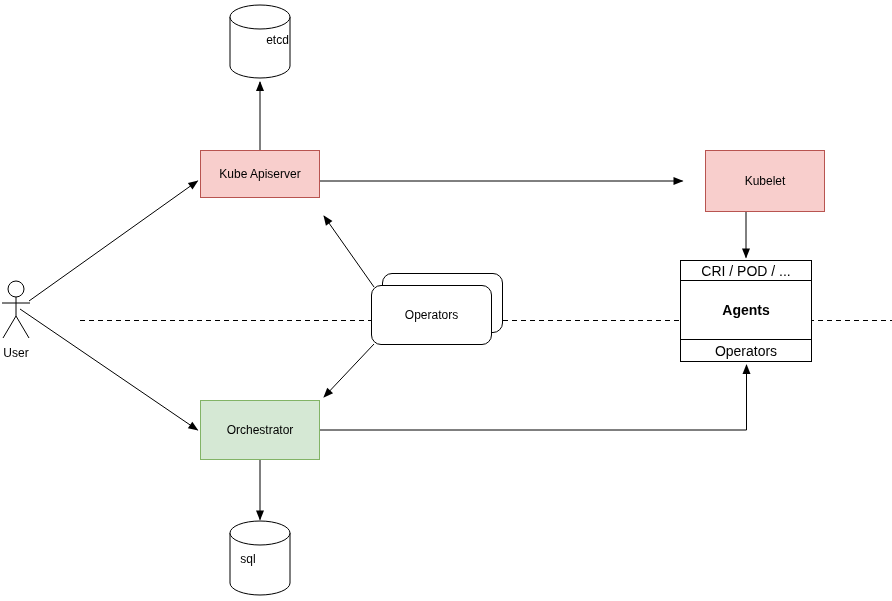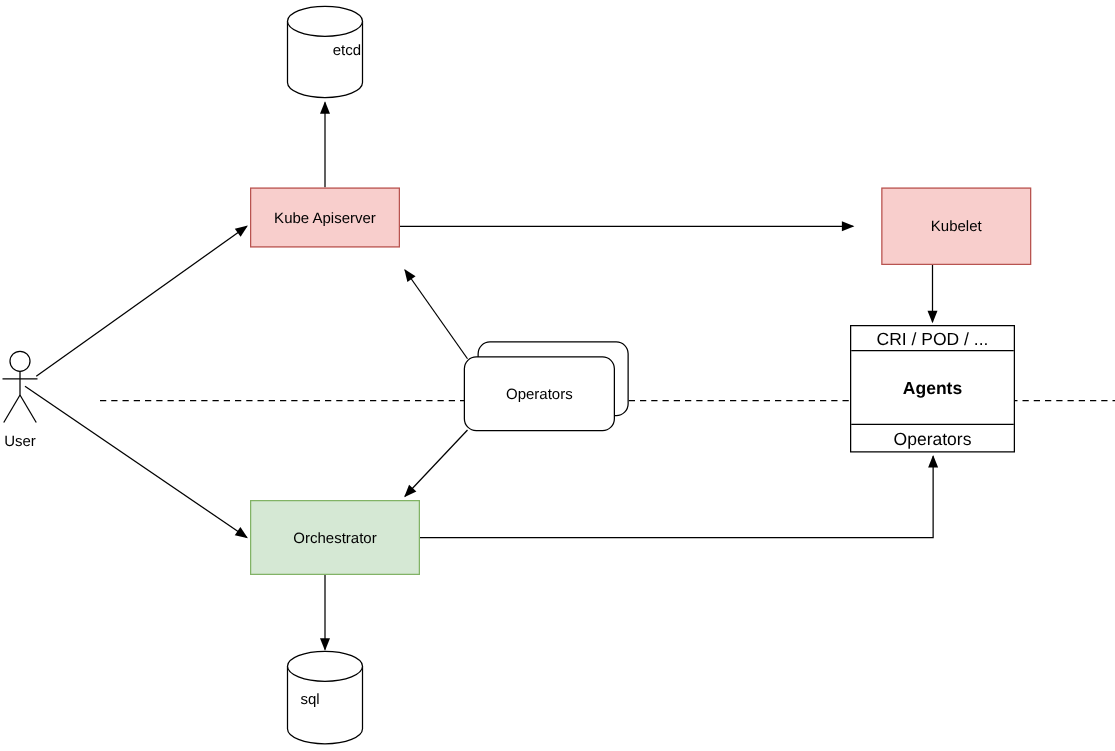--- a/index.html
+++ b/index.html
@@ -107,21 +107,21 @@
       <span>CRI / POD / ...</span>
     </div>
     <div class="row row-mid">
       <span>Agents</span>
     </div>
     <div class="row row-bottom">
       <span>Operators</span>
     </div>
   </div>
 
-  <div class="node box-green" style="left:200px; top:400px; width:136px; height:60px;">
+  <div class="node box-green" style="left:200px; top:400px; width:120px; height:60px;">
     <span>Orchestrator</span>
   </div>
 
   <div class="float-label" style="left:230px; top:33px; width:60px;padding-left:35px;">etcd</div>
   <div class="float-label" style="left:230px; top:552px; width:36px;">sql</div>
   <div class="float-label" style="left:-12px; top:346px; width:56px;">User</div>
 
 </div>
 
 </body></html>

